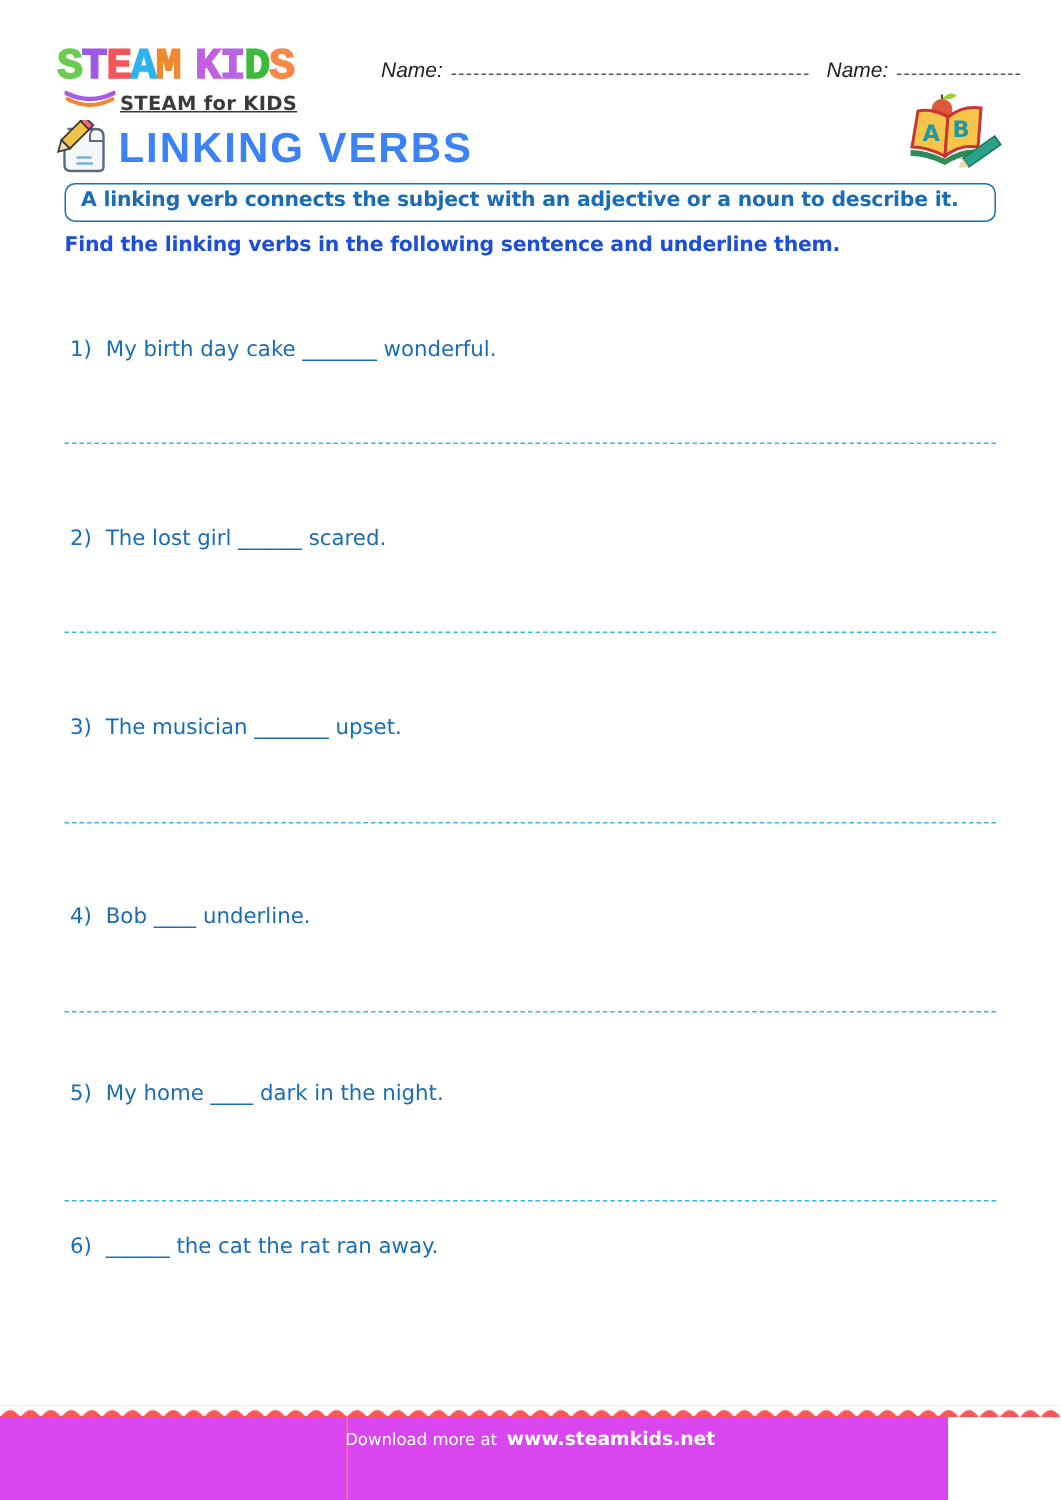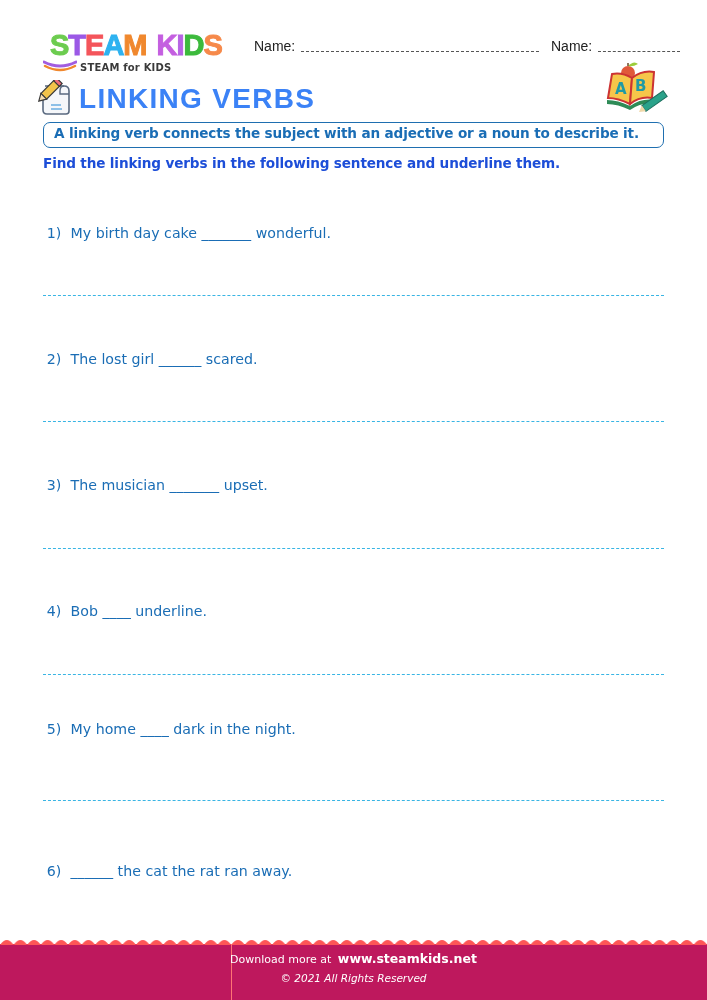--- a/index.html
+++ b/index.html
@@ -1,46 +1,46 @@
 <!DOCTYPE html>
 <html><head>
 <meta charset="utf-8">
 <style>
   * { box-sizing: border-box; margin: 0; padding: 0; }
   html, body { width: 707px; height: 1000px; background: #ffffff; overflow: hidden; }
   body { position: relative; font-family: "DejaVu Sans", sans-serif; }
 
   
   .logo { position: absolute; left: 38px; top: 30px; width: 200px; height: 42px; }
-  .logo-word { position: absolute; left: 0; top: 0; font-family: Liberation Sans, sans-serif; font-weight: 900; font-size: 29px; letter-spacing: -1px; line-height: 30px; white-space: nowrap; margin-left: 12px; }
+  .logo-word { position: absolute; left: 0; top: 0; font-family: Liberation Mono, monospace; font-weight: 900; font-size: 29px; letter-spacing: -1px; line-height: 30px; white-space: nowrap; }
   .logo-word span { display: inline-block; -webkit-text-stroke: 1px currentColor; }
-  .logo-sub { position: absolute; left: 42px; top: 32px; font-family: "DejaVu Sans", sans-serif; font-weight: bold; font-size: 10px; color: #3a3a3a; letter-spacing: 0.2px; }
+  .logo-sub { position: absolute; left: 42px; top: 32px; font-family: "DejaVu Sans", sans-serif; font-weight: bold; font-size: 13px; color: #3a3a3a; letter-spacing: 0.2px; text-decoration: underline; }
   .logo-smile { position: absolute; left: 5px; top: 30px; width: 34px; height: 12px; }
 
-  .field { position: absolute; top: 38px; font-family: "Liberation Sans", sans-serif; font-size: 14px; color: #222; display: flex; align-items: center; }
+  .field { position: absolute; top: 38px; font-family: "Liberation Sans", sans-serif; font-size: 14px; color: #222; display: flex; align-items: flex-start; font-style: italic; }
   .field .line { display: inline-block; border-bottom: 1px dashed #555; margin-left: 6px; height: 12px; }
   .name-field { left: 254px; }
   .name-field .line { width: 238px; }
   .date-field { left: 551px; }
   .date-field .line { width: 82px; }
 
   .title-icon { position: absolute; left: 36px; top: 80px; width: 36px; height: 36px; }
   .title { position: absolute; left: 79px; top: 83px; font-family: "Liberation Sans", sans-serif; font-weight: bold; font-size: 28px; color: #3b82f6; letter-spacing: 1.3px; line-height: 32px; }
   .ab-icon { position: absolute; left: 604px; top: 60px; width: 68px; height: 52px; }
 
   .defbox { position: absolute; left: 43px; top: 122px; width: 621px; height: 26px; border: 1.3px solid #1f6fb0; border-radius: 7px; padding: 2px 0 0 10px; font-family: "DejaVu Sans", sans-serif; font-weight: bold; font-size: 13.6px; color: #1a6db5; white-space: nowrap; letter-spacing: -0.15px; }
   .instruction { position: absolute; left: 43px; top: 155px; font-family: "DejaVu Sans", sans-serif; font-weight: bold; font-size: 13.6px; color: #1d4ed8; white-space: nowrap; letter-spacing: -0.15px; }
 
   
   .q { position: absolute; left: 42px; font-family: "DejaVu Sans", sans-serif; font-size: 14.2px; color: #1a6db5; white-space: nowrap; text-align: center; }
   .q .num { display: inline-block; width: 24px; }
   .answer-line { position: absolute; left: 43px; width: 621px; height: 0; border-top: 1.3px dashed #39b5e4; }
 
   
-  .footer { position: absolute; left: 0; top: 944px; width: 707px; height: 56px; background: #be185d; }
+  .footer { position: absolute; left: 0; top: 944px; width: 632px; height: 56px; background: #d946ef; }
   .scallop { position: absolute; left: 0; top: -7px; width: 707px; height: 8px; }
   .footer-line1 { position: absolute; left: 0; width: 707px; top: 7px; text-align: center; color: #fff; font-family: "DejaVu Sans", sans-serif; font-size: 11px; }
   .footer-line1 .url { font-weight: bold; font-size: 12.5px; margin-left: 3px; }
   .footer-line2 { position: absolute; left: 0; width: 707px; top: 28px; text-align: center; color: #fff; font-family: "DejaVu Sans", sans-serif; font-size: 10.5px; font-style: italic; }
   .footer-divider { position: absolute; left: 231px; top: 0; width: 1px; height: 56px; background: #ff7474; }
 </style>
 </head>
 <body>
 
 <div class="logo">
@@ -117,33 +117,32 @@
   <span>Bob ____ underline.</span>
 </div>
 <div class="answer-line" style="top:674px"></div>
 
 <div class="q" style="top:721px">
   <span class="num">5)</span>
   <span>My home ____ dark in the night.</span>
 </div>
 <div class="answer-line" style="top:800px"></div>
 
-<div class="q" style="top:863px">
+<div class="q" style="top:823px">
   <span class="num">6)</span>
   <span>______ the cat the rat ran away.</span>
 </div>
 
 <div class="footer">
   <svg class="scallop" viewBox="0 0 707 8" preserveAspectRatio="none">
     <defs>
       <pattern id="sc" width="13.6" height="8" patternUnits="userSpaceOnUse">
         <path d="M0 8 Q6.8 -2 13.6 8 Z" fill="#fd5657"></path>
       </pattern>
     </defs>
     <rect width="707" height="8" fill="url(#sc)"></rect>
   </svg>
   <div class="footer-divider"></div>
   <div class="footer-line1">
     <span>Download more at</span>
     <span class="url">www.steamkids.net</span>
   </div>
-  <div class="footer-line2">© 2021 All Rights Reserved</div>
 </div>
 
 </body></html>

